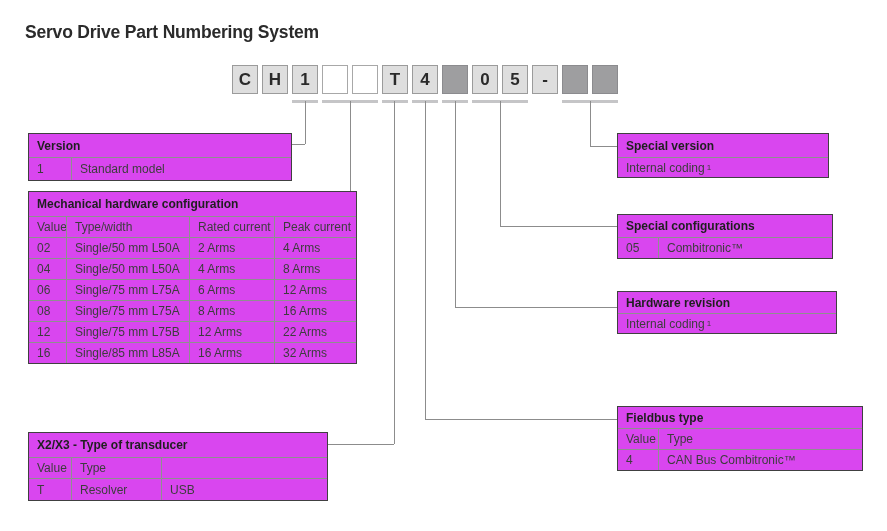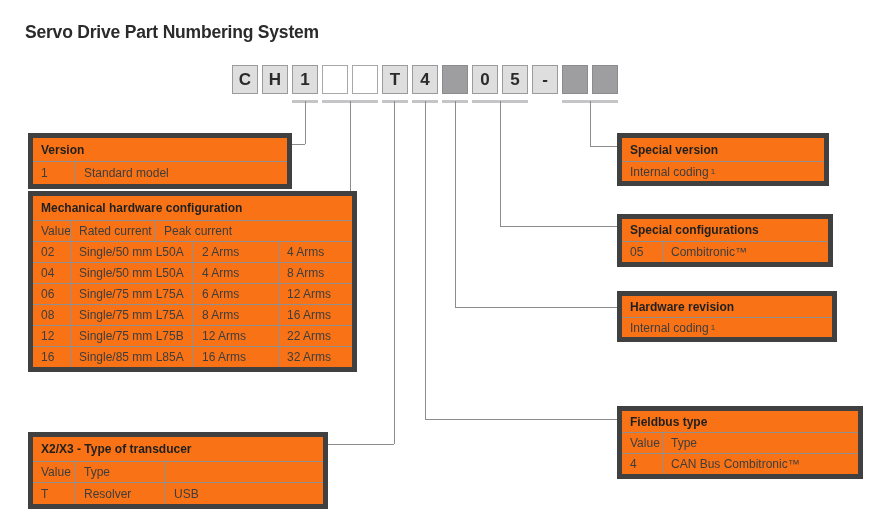--- a/index.html
+++ b/index.html
@@ -12,21 +12,21 @@
       text-align:center;line-height:27px;font-weight:700;font-size:17px;color:#2a2a2a;}
   .bx-light{background:#dedede;border:1px solid #9b9b9b;}
   .bx-white{background:#ffffff;border:1px solid #a8a8a8;}
   .bx-dark{background:#9e9ea0;border:1px solid #8b8b8e;}
   
   .useg{position:absolute;top:100px;height:3px;background:#c5c5c7;}
   
   .vl{position:absolute;width:1px;background:#8c8c8c;}
   .hl{position:absolute;height:1px;background:#8c8c8c;}
   
-  .tbl{position:absolute;border:5px solid #404040;background:#f97316;box-sizing:border-box;
+  .tbl{position:absolute;border:1px solid #404040;background:#d946ef;box-sizing:border-box;
        font-size:12px;color:#3d3d3d;line-height:1;}
   .tr{display:flex;box-sizing:border-box;align-items:stretch;}
   .tr + .tr{border-top:1px solid #8f8f8f;}
   .tt{font-weight:700;color:#1f1f1f;padding:0 8px;display:flex;align-items:center;}
   .td{display:flex;align-items:center;padding:0 8px;box-sizing:border-box;
       white-space:nowrap;overflow:hidden;}
   .td + .td{border-left:1px solid #8f8f8f;}
   .grow{flex:1;}
   sup{font-size:8px;line-height:0;margin-left:2px;}
   .footnote{position:absolute;left:613px;top:496px;font-size:10.5px;color:#3d3d3d;margin-top:41px;}
@@ -82,20 +82,21 @@
     <div class="tr" style="height:23px">
       <div class="td" style="flex:0 0 42px">1</div>
       <div class="td grow">Standard model</div>
     </div>
   </div>
 
   <div class="tbl" style="left:28px;top:191px;width:329px">
     <div class="tr tt" style="height:24px">Mechanical hardware configuration</div>
     <div class="tr" style="height:21px">
       <div class="td" style="flex:0 0 37px">Value</div>
+      <div class="td" style="flex:0 0 123px">Type/width</div>
       <div class="td" style="flex:0 0 85px">Rated current</div>
       <div class="td grow">Peak current</div>
     </div>
     <div class="tr" style="height:21px">
       <div class="td" style="flex:0 0 37px">02</div>
       <div class="td" style="flex:0 0 123px">Single/50 mm L50A</div>
       <div class="td" style="flex:0 0 85px">2 Arms</div>
       <div class="td grow">4 Arms</div>
     </div>
     <div class="tr" style="height:21px">

